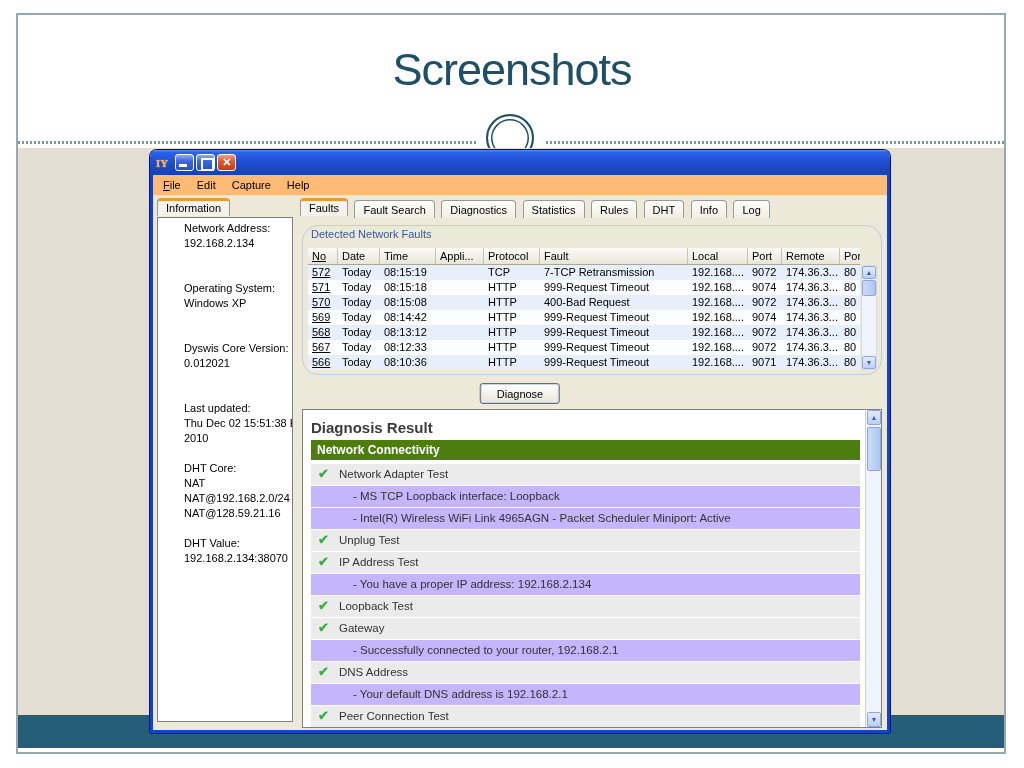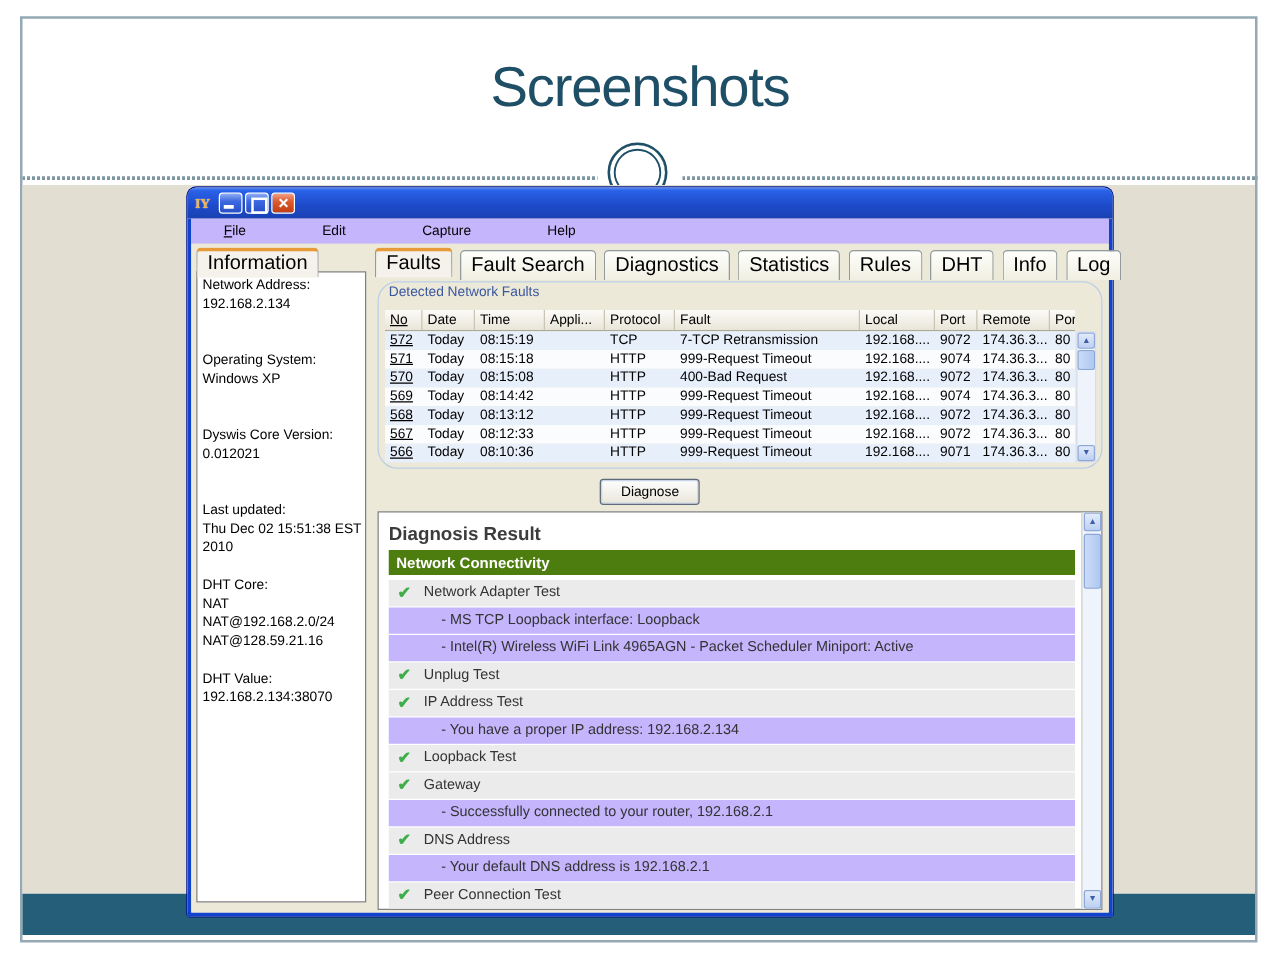--- a/index.html
+++ b/index.html
@@ -35,37 +35,37 @@
   .win-title { color:#fff; font-weight:bold; font-size:13px; text-shadow:1px 1px 1px #10289A; flex:1; }
   .tb-btn { width:19px; height:17px; border:1px solid #fff; border-radius:3px; margin-left:2px;
             position:relative; display:flex; align-items:center; justify-content:center; }
   .tb-min, .tb-max { background:linear-gradient(#8FADF4,#3D68E0 40%,#2750C8); }
   .tb-min::after { content:""; position:absolute; left:3px; bottom:3px; width:8px; height:3px; background:#fff; }
   .tb-max::after { content:""; position:absolute; left:4px; top:3px; width:9px; height:9px; border:2px solid #fff; }
   .tb-close { background:linear-gradient(#F2A183,#DE5B30 40%,#C23D12); color:#fff;
               font-size:11px; font-weight:bold; }
   .win-body { position:absolute; left:0; top:25px; width:740px; height:558px;
               background:#ECE9D8; border:3px solid #1243CE; border-top:none; }
-  .menubar { position:absolute; left:0; top:0; width:734px; height:20px; background:#c4b5fd;
-             font-size:11px; display:flex; align-items:center; padding-left:18px;gap:45px; }
+  .menubar { position:absolute; left:0; top:0; width:734px; height:20px; background:#fdba74;
+             font-size:11px; display:flex; align-items:center; padding-left:2px; }
   .menu-item { padding:2px 8px; color:#000; }
   .accel::first-letter { text-decoration:underline; }
   .client { position:absolute; left:0; top:20px; width:734px; height:535px; background:#ECE9D8; }
 
   
-  .tab { display:inline-block; padding:3px 8px 2px; font-size:16px; color:#000;
+  .tab { display:inline-block; padding:3px 8px 2px; font-size:11px; color:#000;
          background:linear-gradient(#FEFEFC,#F1EFE2); border:1px solid #919B9C; border-bottom:none;
          border-radius:4px 4px 0 0; margin-right:2px; position:relative; top:2px; }
   .tab.active { background:#F4F2EA; border-top:3px solid #E79A38; padding-top:1px; top:0; z-index:3; }
 
   .info-tabwrap { position:absolute; left:4px; top:3px; }
   .info-panel { position:absolute; left:4px; top:22px; width:136px; height:505px;
                 background:#fff; border:1px solid #808080; overflow:hidden;
                 padding:4px 0 0 4px; }
-  .info-line { min-height:15px; font-size:11px; color:#000; white-space:nowrap; }
+  .info-line { min-height:15px; font-size:11px; color:#000; white-space:nowrap;margin-left:22px; }
 
   .tabs-strip { position:absolute; left:147px; top:3px; white-space:nowrap; }
 
   
   .groupbox { position:absolute; left:149px; top:30px; width:580px; height:150px;
               border:1px solid #B9CFE8; border-radius:16px; }
   .group-title { position:absolute; left:8px; top:2px; font-size:11px; color:#3A57A0; }
   .ftable { position:absolute; left:5px; top:22px; width:552px; }
   .hrow { display:flex; height:17px; background:linear-gradient(#FCFBF8,#E8E5D8);
           border-bottom:1px solid #ACA899; }

